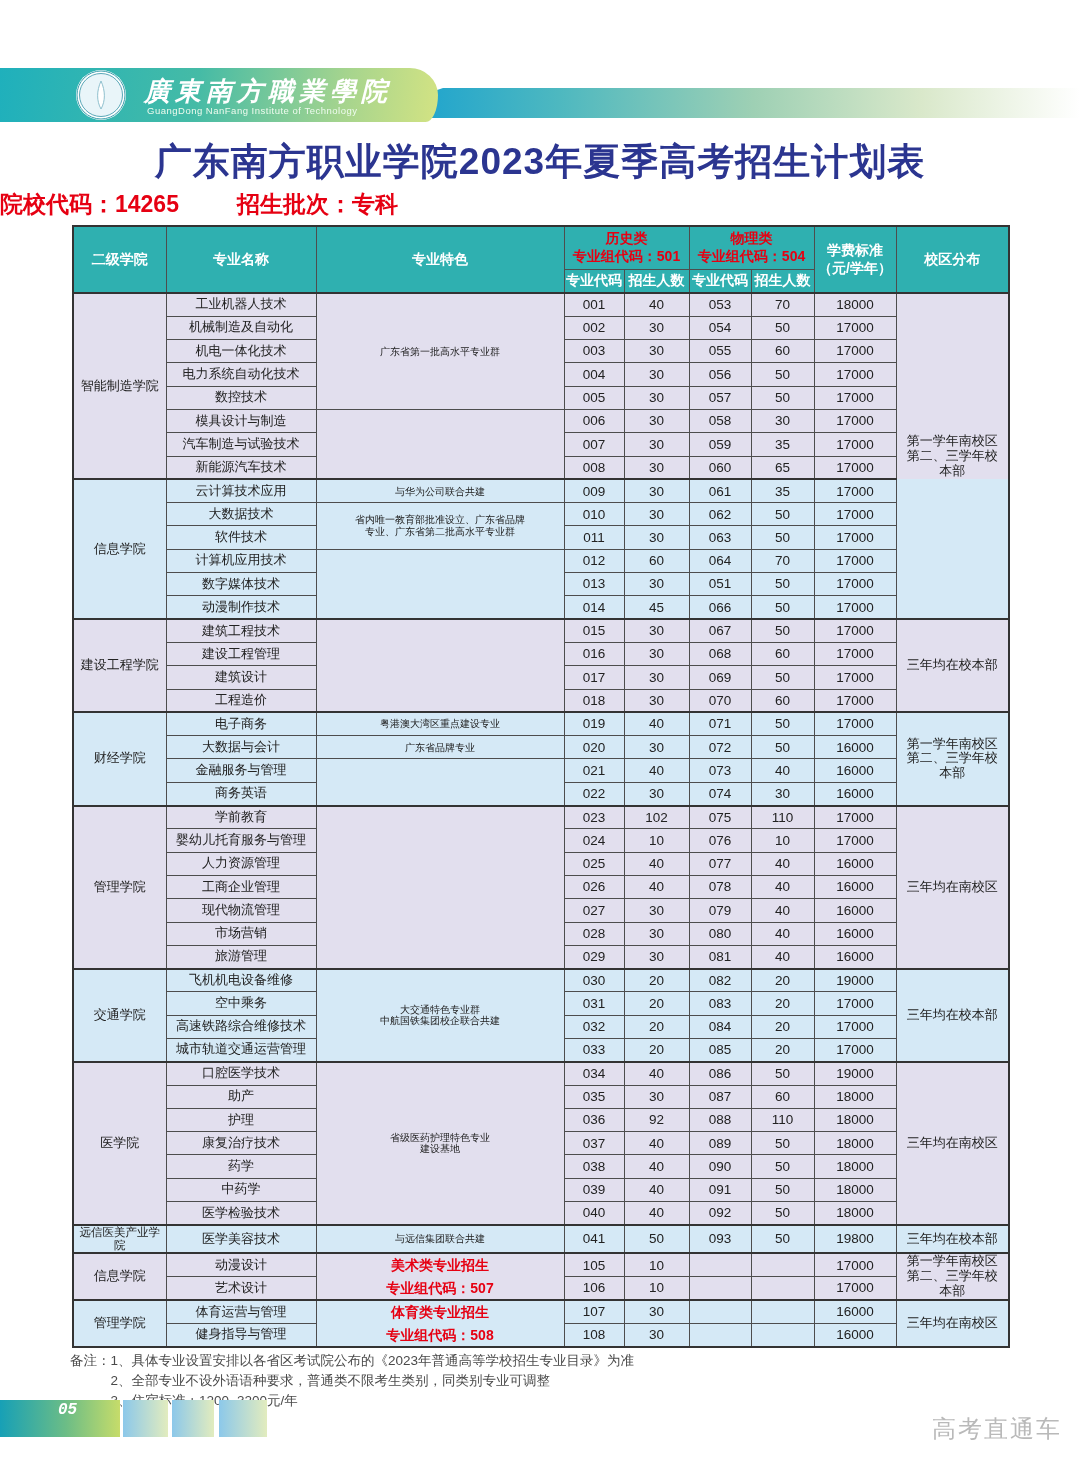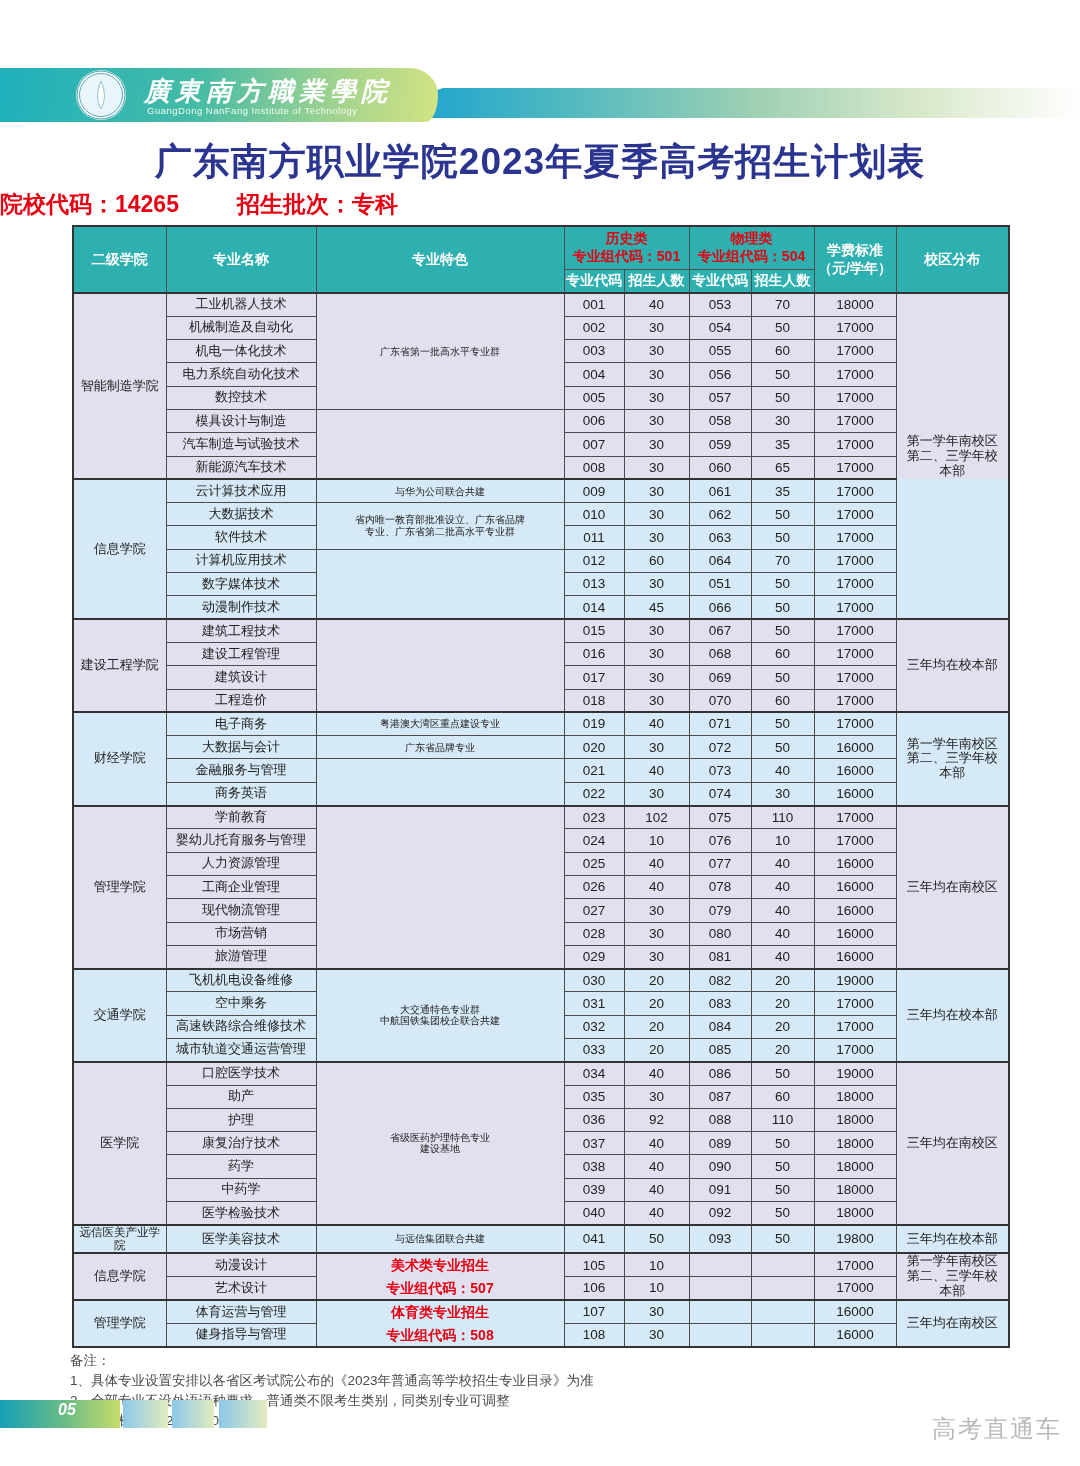--- a/index.html
+++ b/index.html
@@ -48,26 +48,26 @@
   td.feat{font-size:10px;}
   td.feat.red{color:var(--red);font-weight:bold;font-size:14px;line-height:1.6;}
   td.campus{font-size:13px;white-space:pre-line;}
   .bg-lav{background:var(--lav);} .bg-blu{background:var(--blu);}
   .campus-split{background:linear-gradient(to bottom,var(--lav) 0%,var(--lav) 57.15%,var(--blu) 57.15%,var(--blu) 100%);}
   .sec-top{border-top:2px solid #333;}
   .pre{white-space:pre-line;}
 
   
   .notes{position:absolute;left:70px;top:1351px;display:flex;color:#4a4a4a;
-    font-size:13.5px;line-height:1.48;flex-direction:column;}
+    font-size:13.5px;line-height:1.48;}
   .notes .label{white-space:nowrap;}
 
   
   .pagebar{position:absolute;left:0;top:1400px;height:20px;width:300px;}
-  .seg{position:absolute;top:0;height:28px;}
+  .seg{position:absolute;top:0;height:37px;font-family:Liberation Mono, monospace;}
   .seg1{left:0;width:120px;background:linear-gradient(90deg,#17a0b6 0%,#6cbd86 55%,#c6dc6a 100%);
     color:#fff;font-size:16px;font-weight:bold;font-style:italic;line-height:20px;padding-left:58px;}
   .seg2{left:123px;width:45px;background:linear-gradient(90deg,#8cc8ea,#e2ecbe);}
   .seg3{left:172px;width:42px;background:linear-gradient(90deg,#8cc8ea,#e2ecbe);}
   .seg4{left:219px;width:48px;background:linear-gradient(90deg,#8cc8ea,#e2ecbe);}
   .watermark{position:absolute;right:18px;top:1413px;font-size:24px;color:#b9b9b9;
     letter-spacing:2px;text-shadow:1px 1px 0 #fff;}
 </style>
 </head>
 <body>

